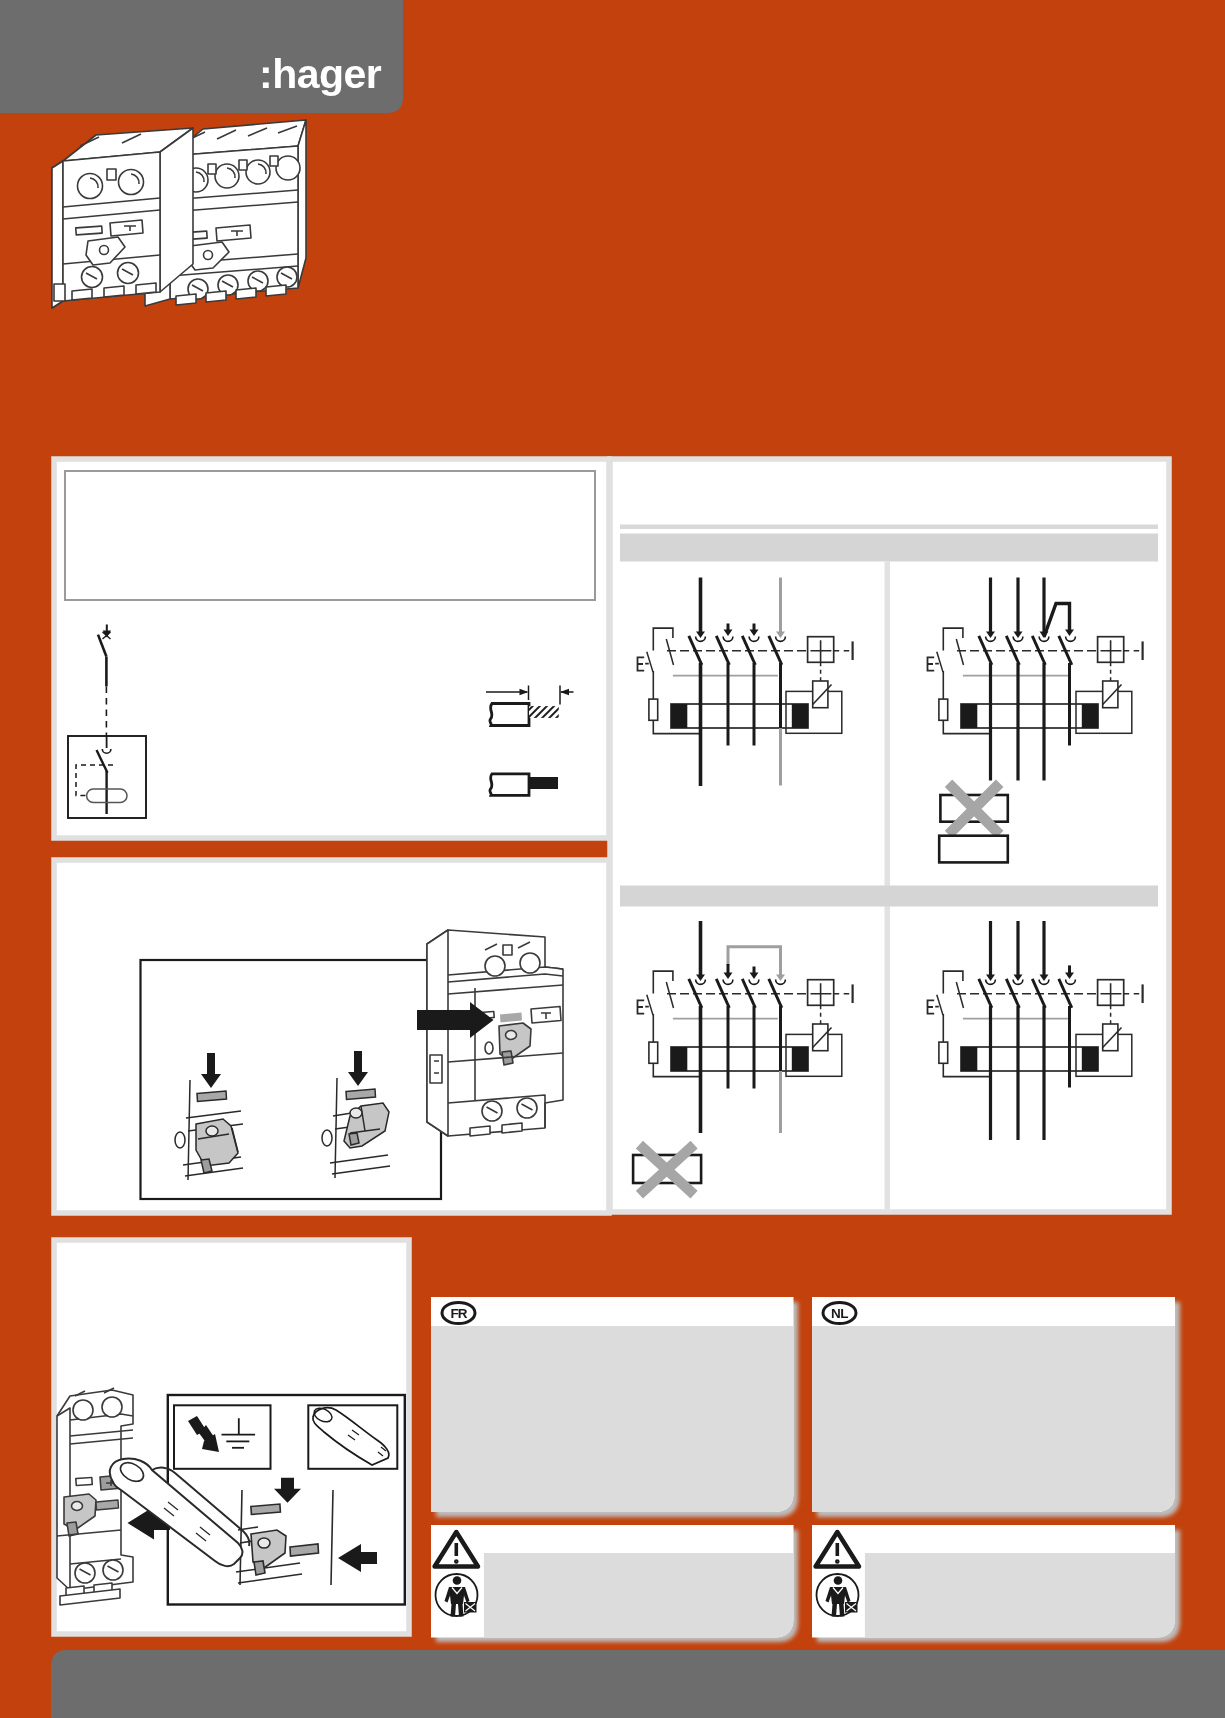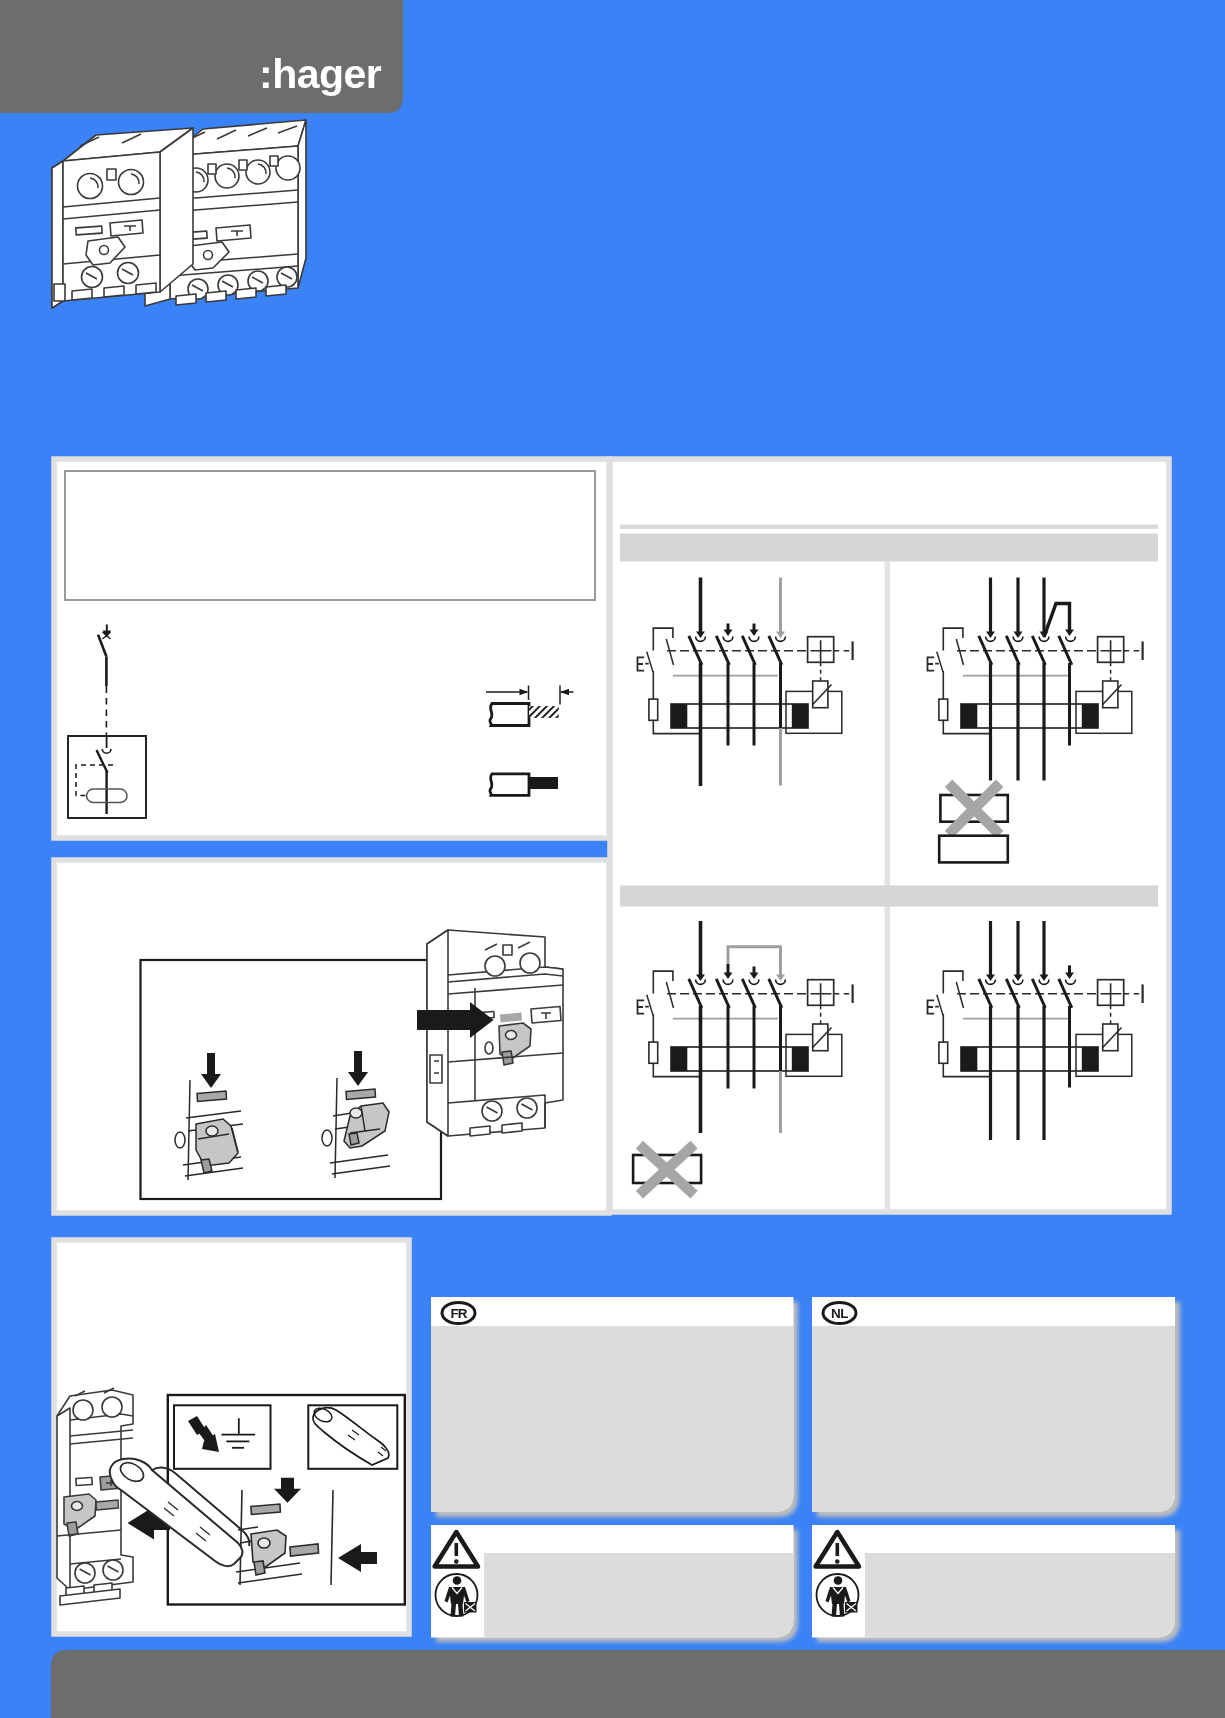--- a/index.html
+++ b/index.html
@@ -1,16 +1,16 @@
 <!DOCTYPE html>
 <html><head>
 <meta charset="utf-8">
 <style>
 html,body{margin:0;padding:0;background:#fff}
-#page{position:relative;width:1225px;height:1718px;background:#3b82f6;overflow:hidden}
+#page{position:relative;width:1225px;height:1718px;background:#c2410c;overflow:hidden}
 text{font-family:"Liberation Sans",sans-serif}
 </style>
 </head>
 <body>
 <div id="page">
 <svg width="1225" height="1718" viewBox="0 0 1225 1718" xmlns="http://www.w3.org/2000/svg" xmlns:xlink="http://www.w3.org/1999/xlink">
 <defs>
 <pattern id="hatch" patternUnits="userSpaceOnUse" width="5" height="5" patternTransform="rotate(45)">
 <rect width="5" height="5" fill="#fff"></rect>
           <rect width="2" height="5" fill="#1a1a1a"></rect>

